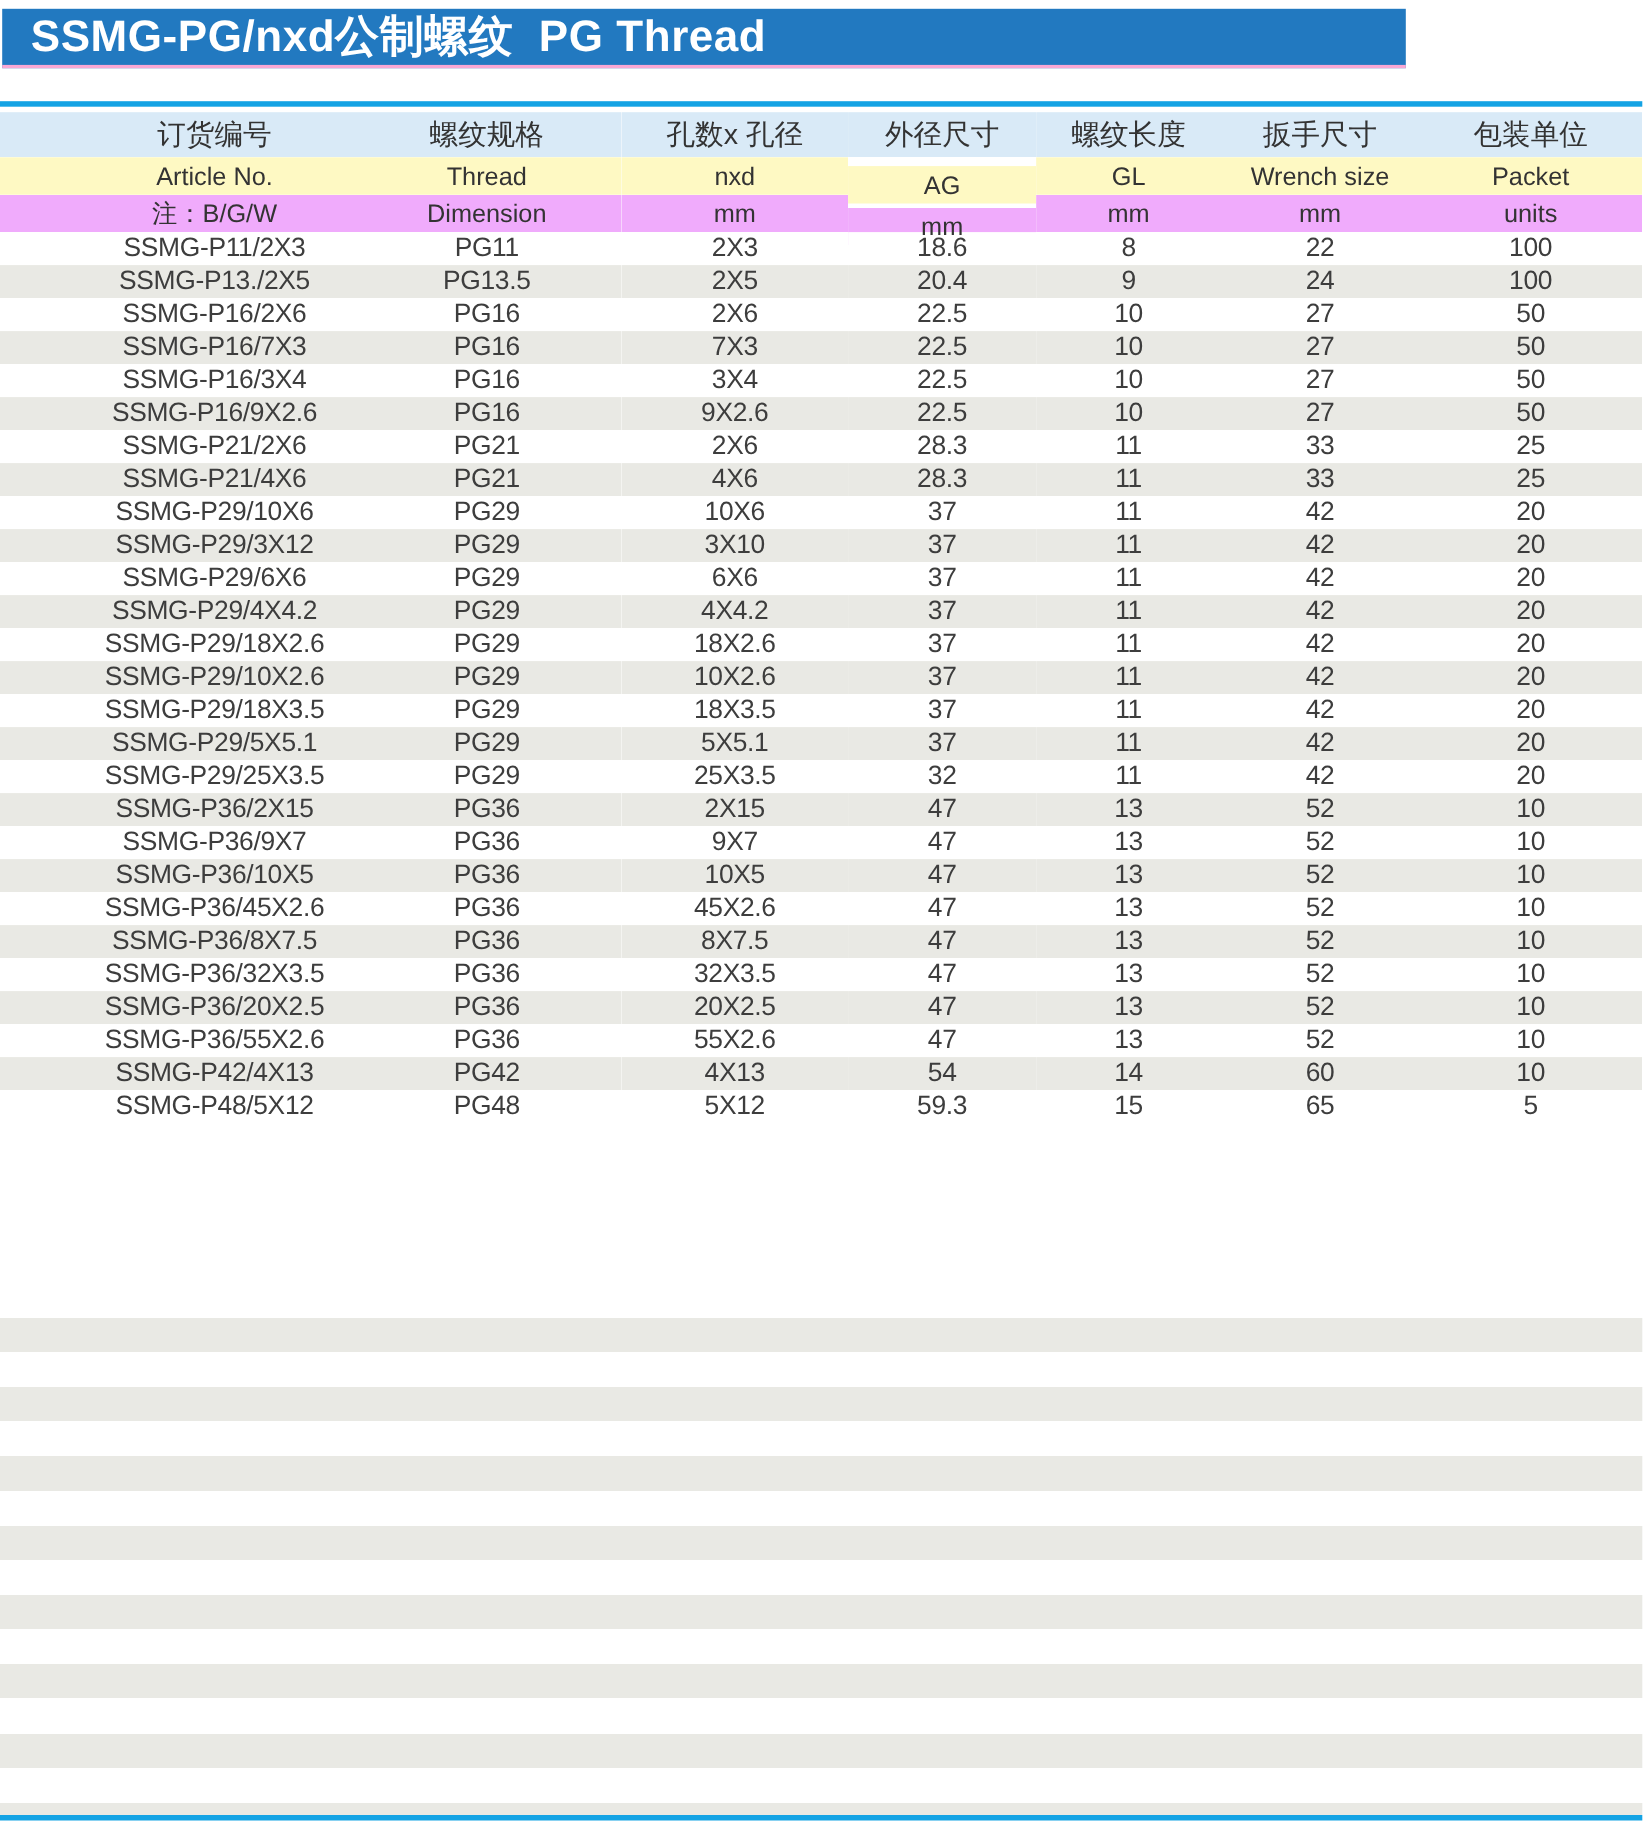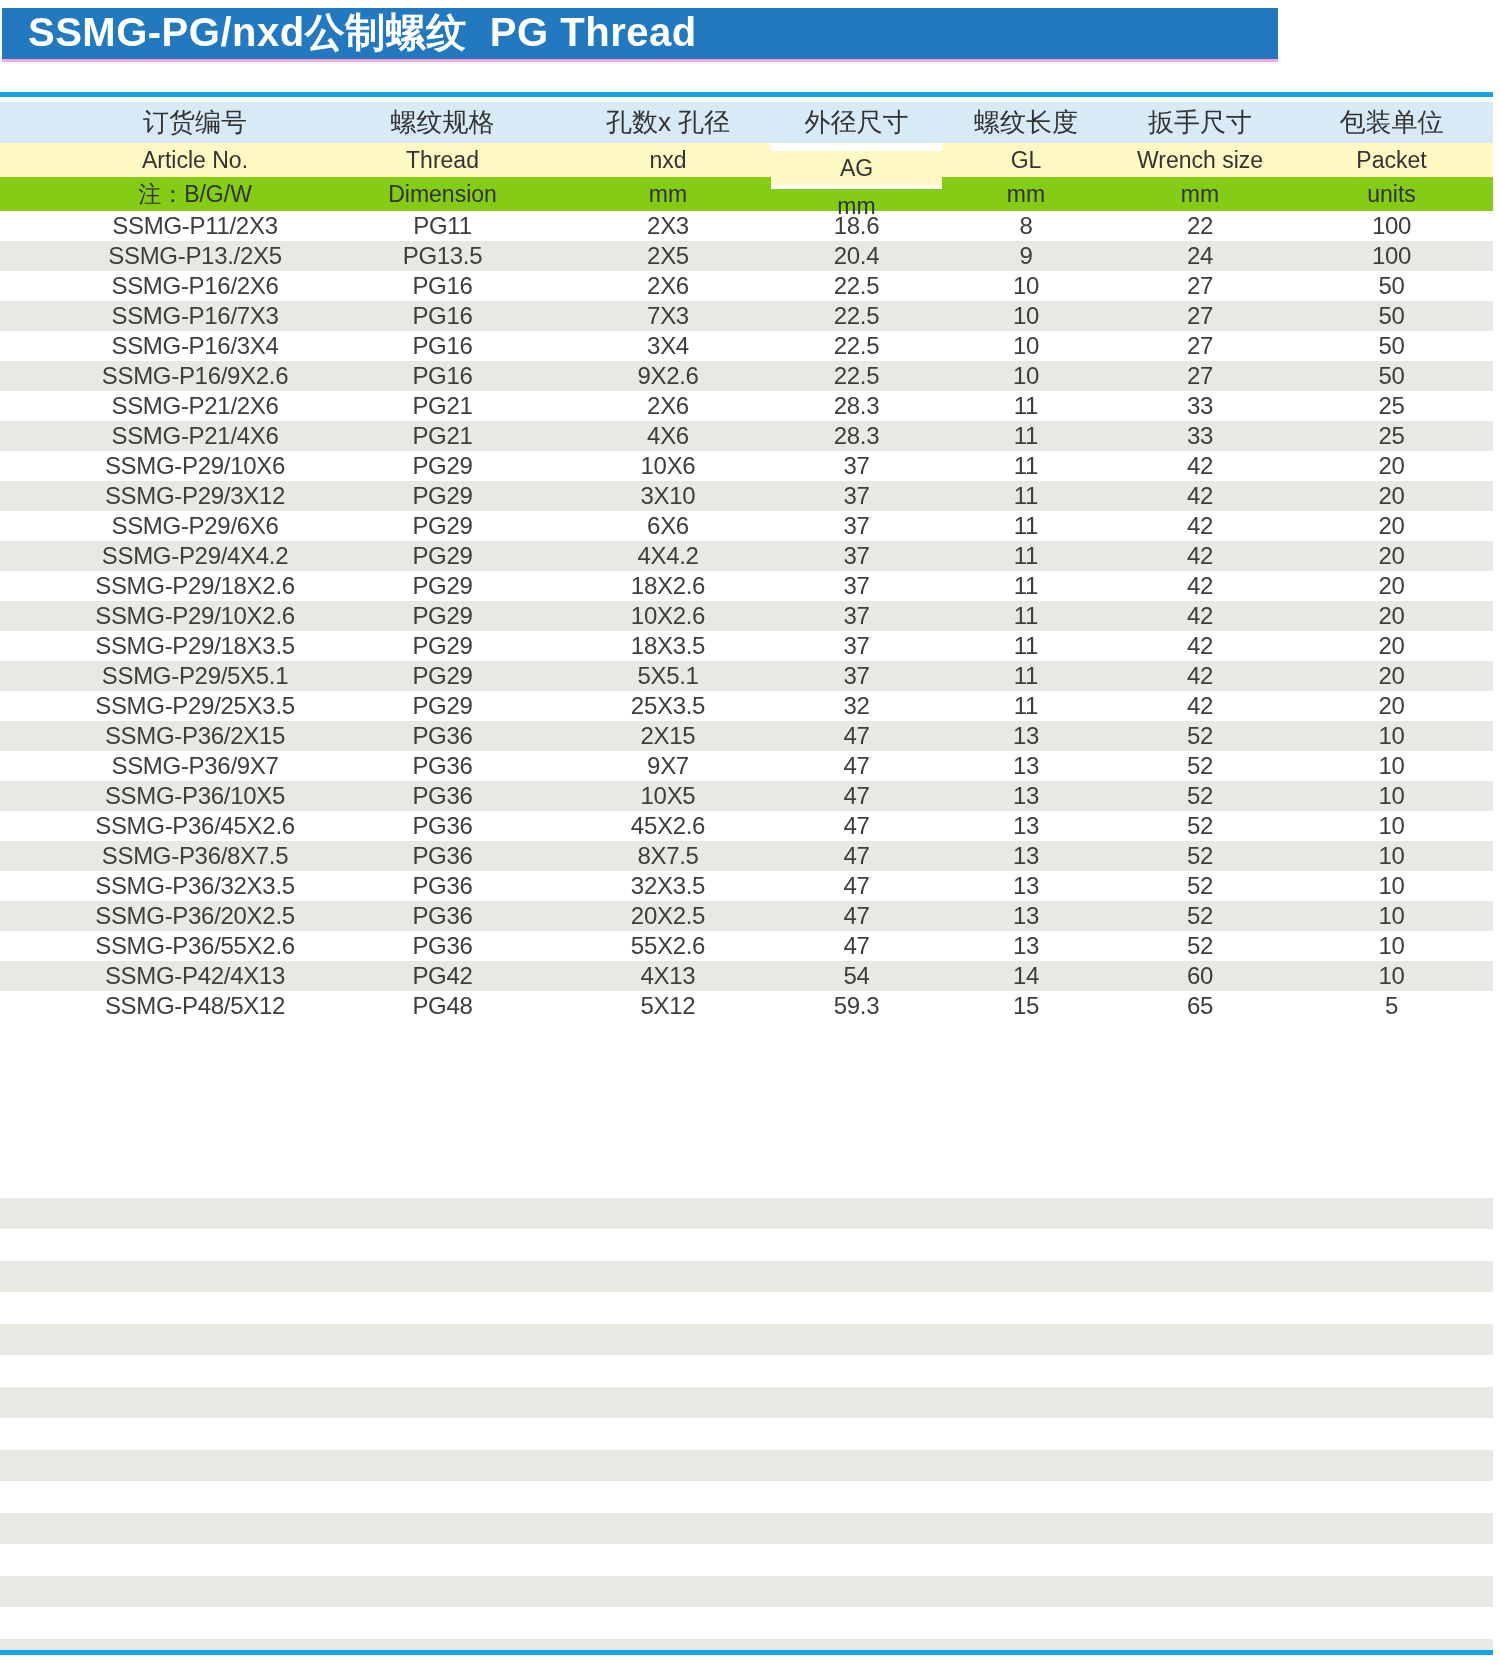--- a/index.html
+++ b/index.html
@@ -35,21 +35,21 @@
   table.spec th, table.spec td {
     padding: 0; text-align: center; vertical-align: middle;
     font-weight: normal; overflow: hidden; white-space: nowrap;
   }
   table.spec th:first-child, table.spec td:first-child { padding-left: 70px; }
 
   tr.row-cn   { height: 41px; background: #d9eaf7; }
   tr.row-cn th { font-size: 26px; color: #333333; }
   tr.row-en   { height: 34px; background: #fef9c3; }
   tr.row-en td { font-size: 23px; color: #333333; }
-  tr.row-unit { height: 34px; background: #84cc16; }
+  tr.row-unit { height: 34px; background: #f0abfc; }
   tr.row-unit td { font-size: 23px; color: #333333; }
 
   
   td.shift-sm { position: relative; top: 8px; margin-top: 20px; }
   td.shift-md { position: relative; top: 12px; }
 
   tbody.data tr { height: 30px; background: #ffffff; }
   tbody.data tr:nth-child(even) { background: #e9e9e4; }
   tbody.data td { font-size: 24px; color: #3d3d3d; letter-spacing: -0.3px; }
 

